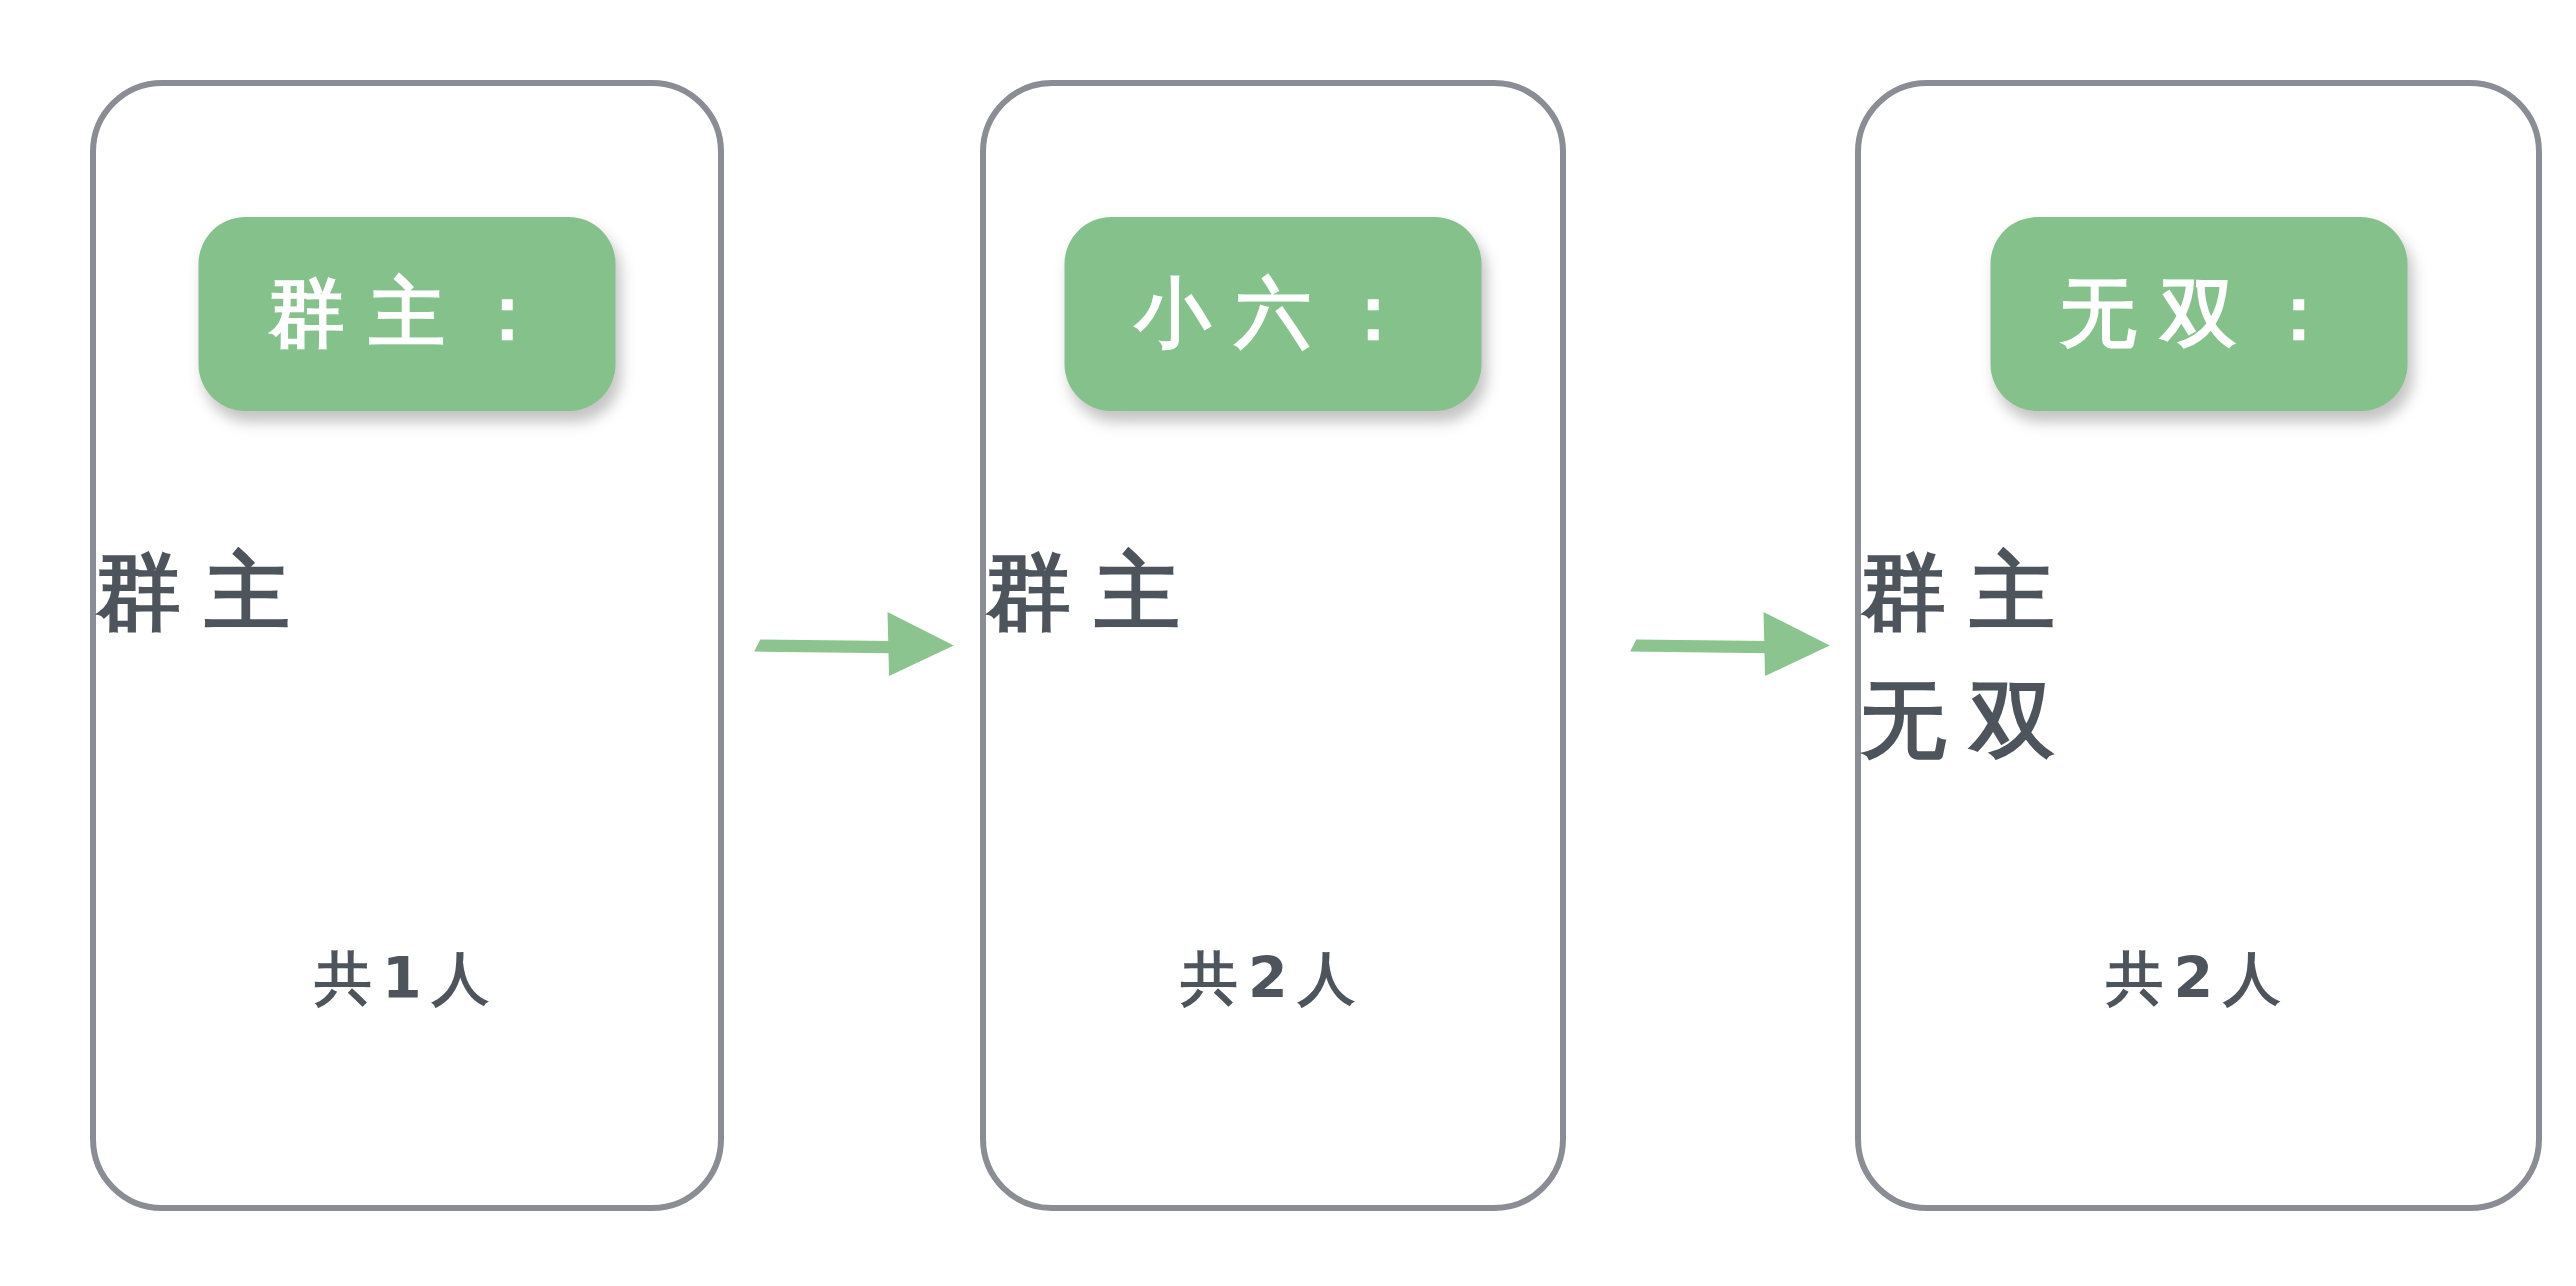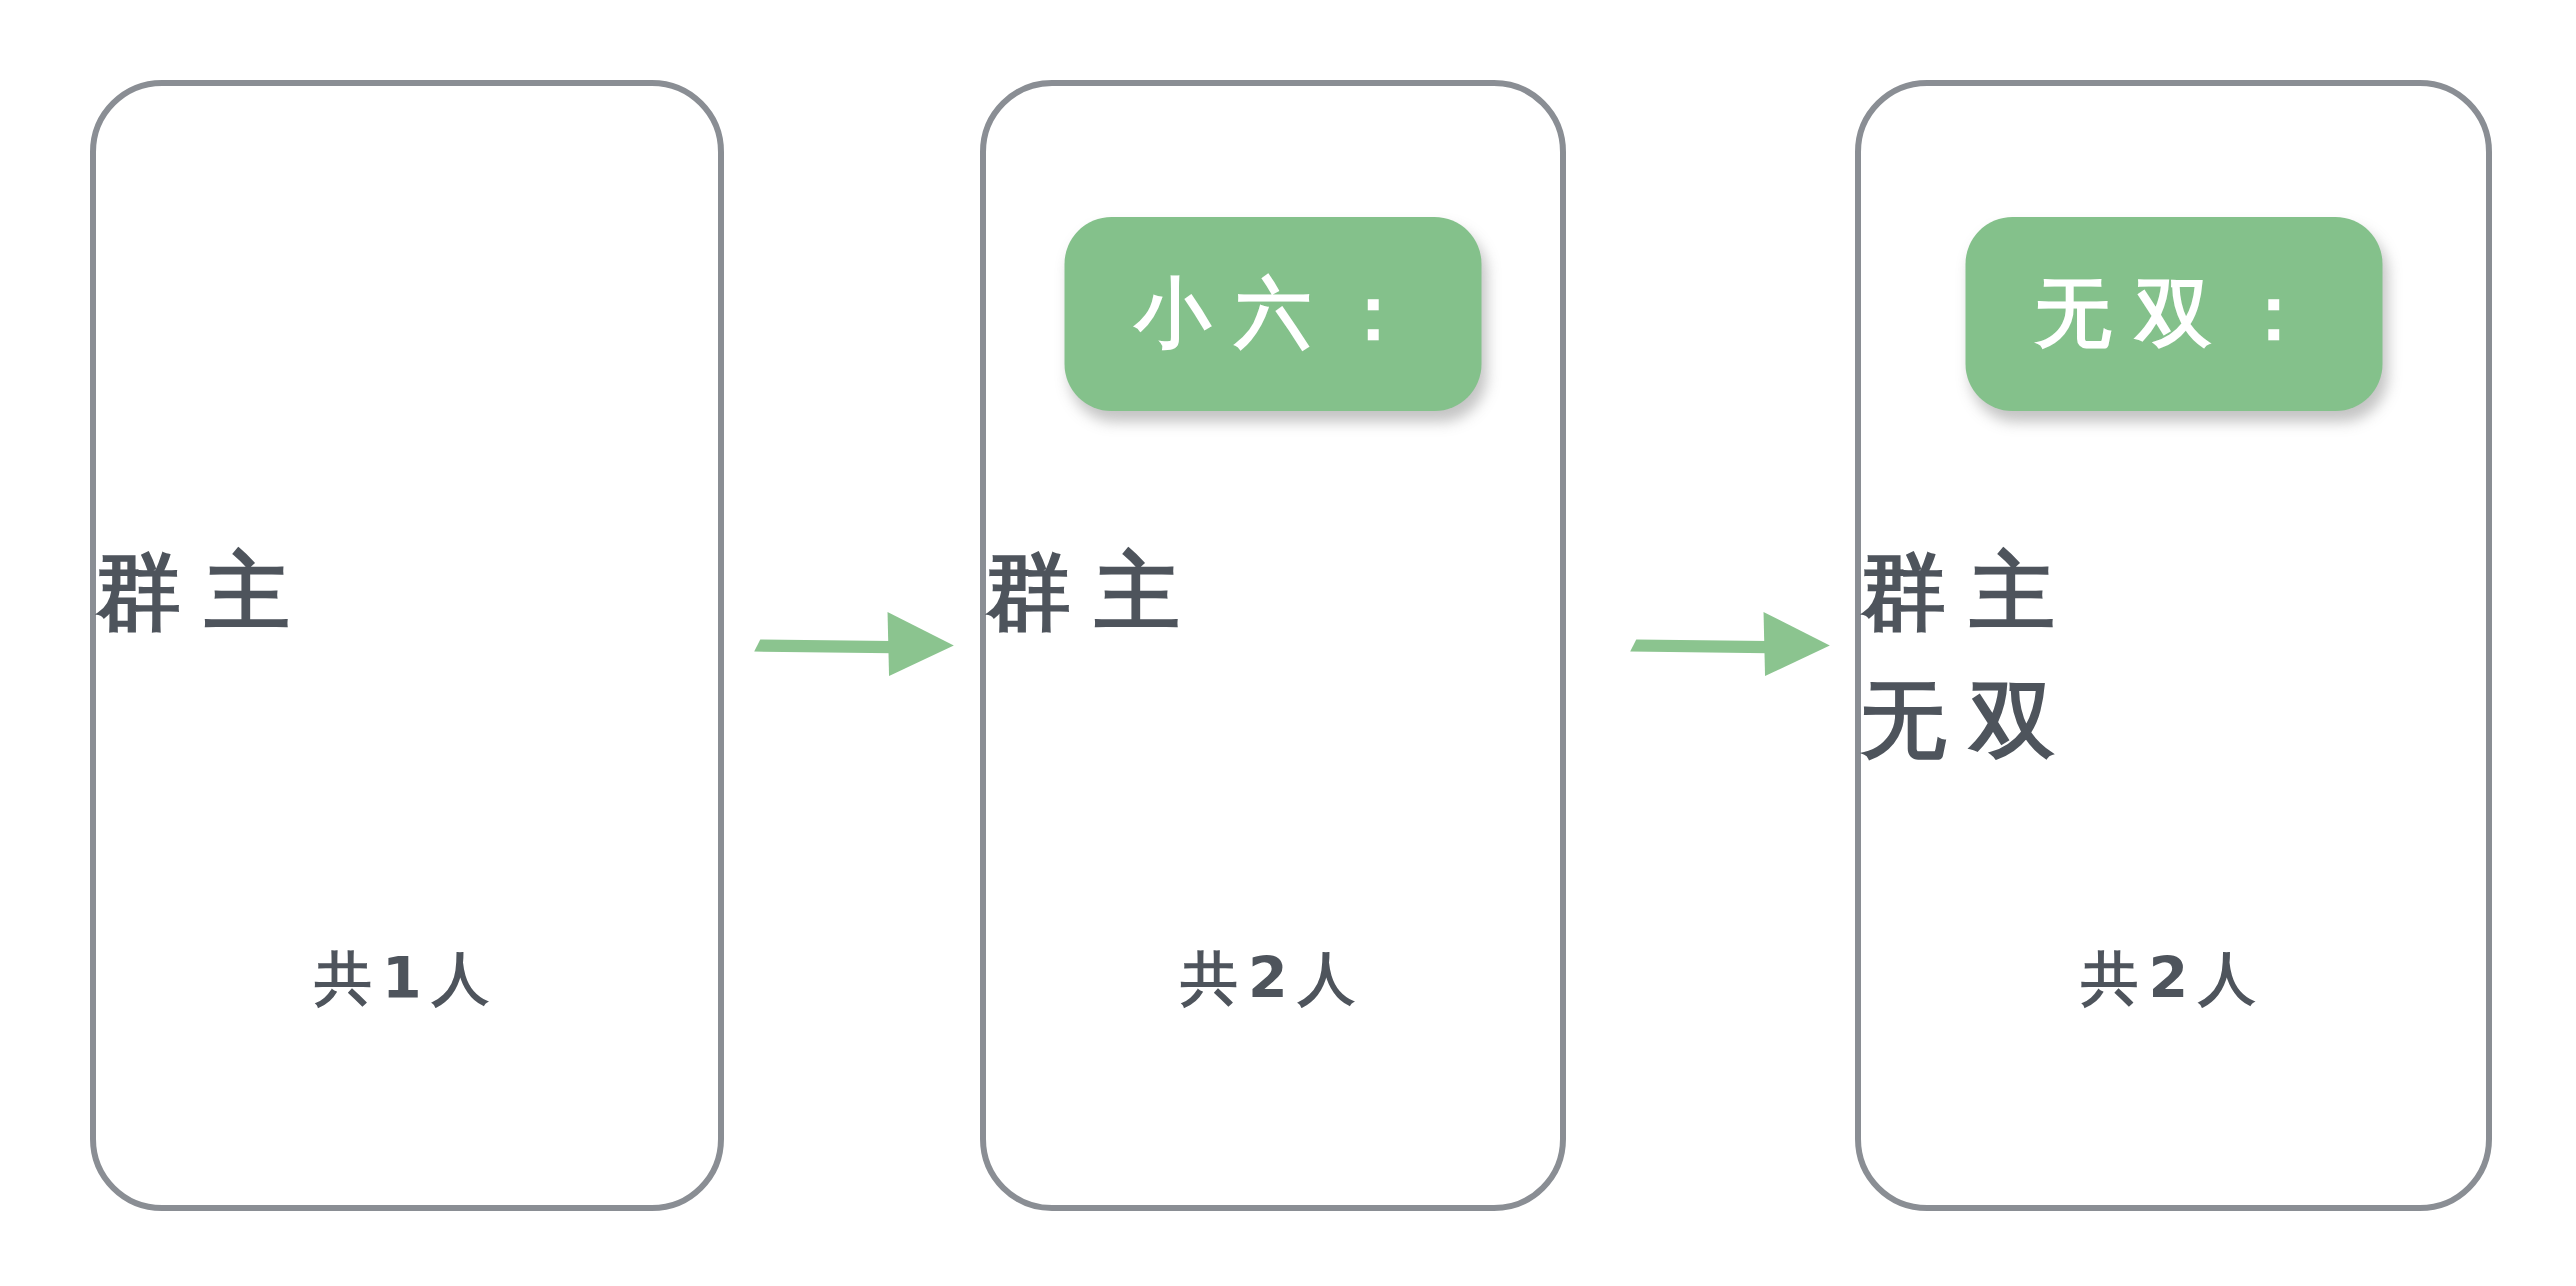--- a/index.html
+++ b/index.html
@@ -19,21 +19,21 @@
     position: absolute;
     top: 80px;
     height: 1131px;
     background: #ffffff;
     border: 6.9px solid var(--border-gray, #8a8e94);
     border-radius: 72px;
     box-sizing: border-box;
   }
   .card.c1 { left: 90px;  width: 634px; }
   .card.c2 { left: 980px; width: 586px; }
-  .card.c3 { left: 1855px; width: 637px; }
+  .card.c3 { left: 1855px; width: 687px; }
 
   .badge {
     position: absolute;
     top: 131px;
     left: 50%;
     transform: translateX(-50%);
     width: 417px;
     height: 194px;
     background: var(--badge-green, #84c18b);
     border-radius: 47px;
@@ -89,20 +89,23 @@
   .arrow.a1 { left: 754px; }
   .arrow.a2 { left: 1630px; }
   .arrow polygon { fill: var(--arrow-green, #8bc48f); }
 </style>
 </head>
 <body>
 
 <div class="canvas">
 
   <div class="card c1">
+    <div class="badge">
+      <span class="badge-text">群主：</span>
+    </div>
     <div class="members">
       <div class="member-line">群主</div>
       <div class="member-line"></div>
     </div>
     <div class="count">共1人</div>
   </div>
 
   <svg class="arrow a1" viewBox="0 0 262 84" aria-hidden="true">
     <polygon points="8,36 181,38 181,54 0,52"></polygon>
     <polygon points="175,0 262,44 177,84"></polygon>

